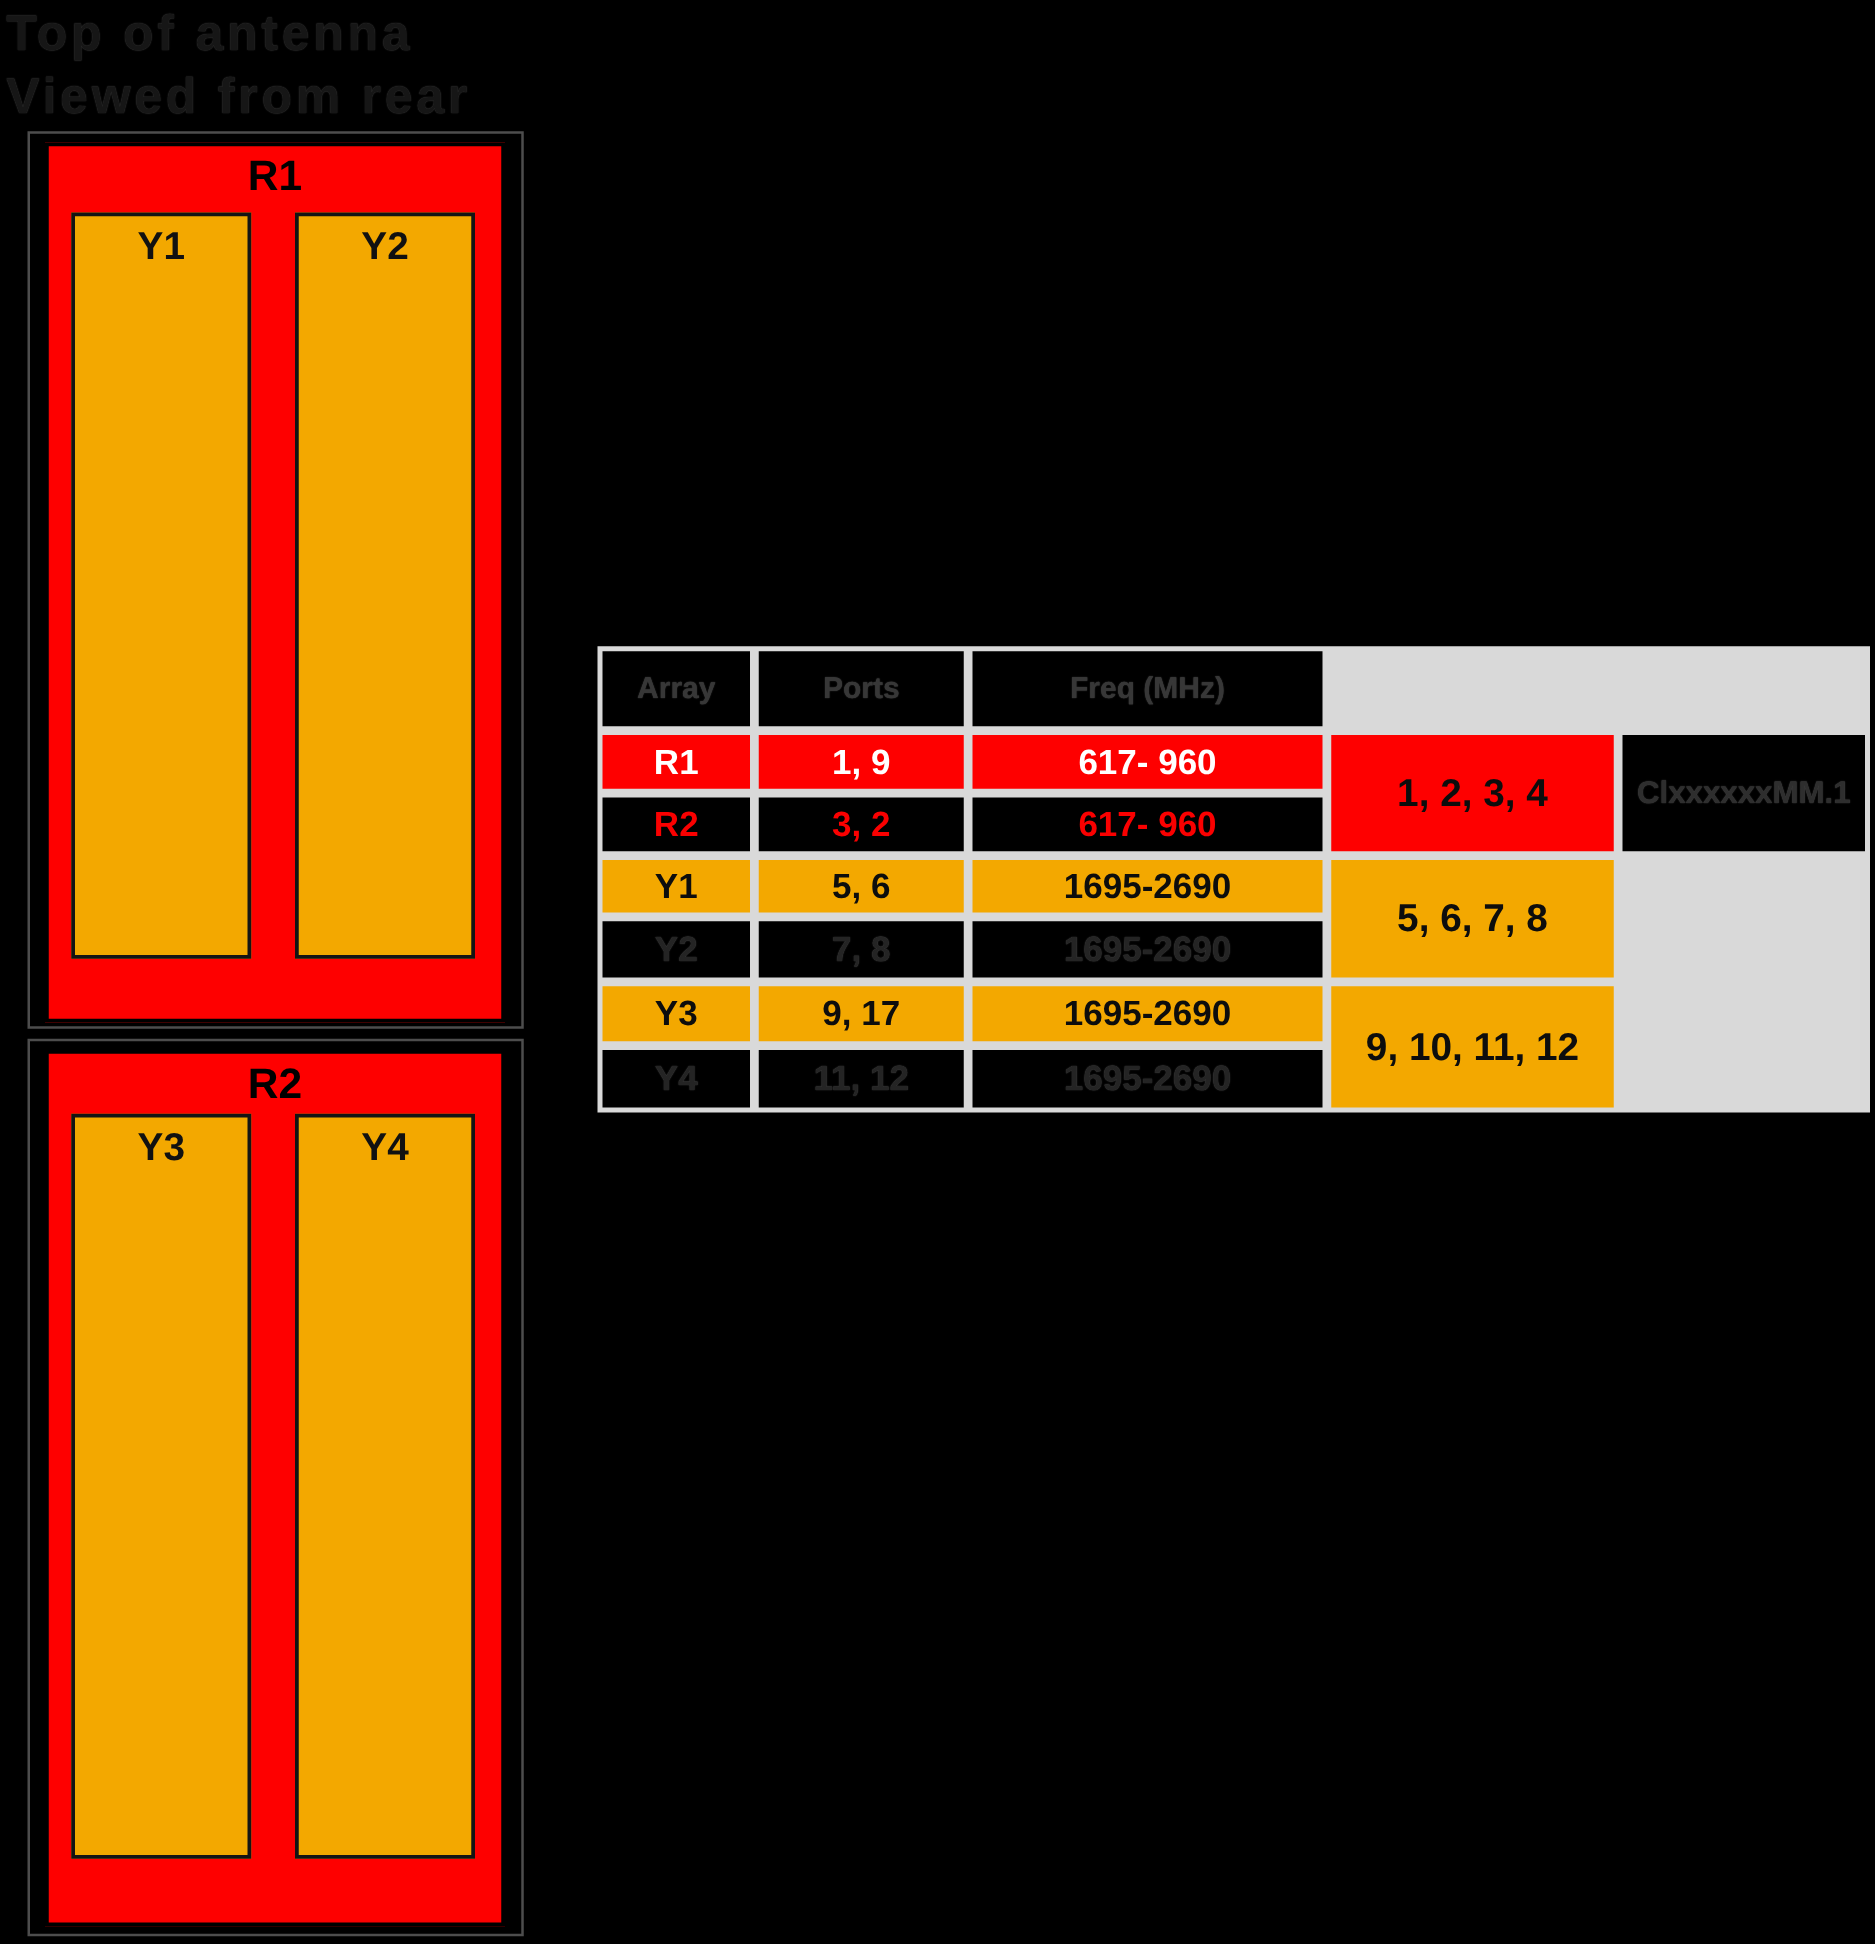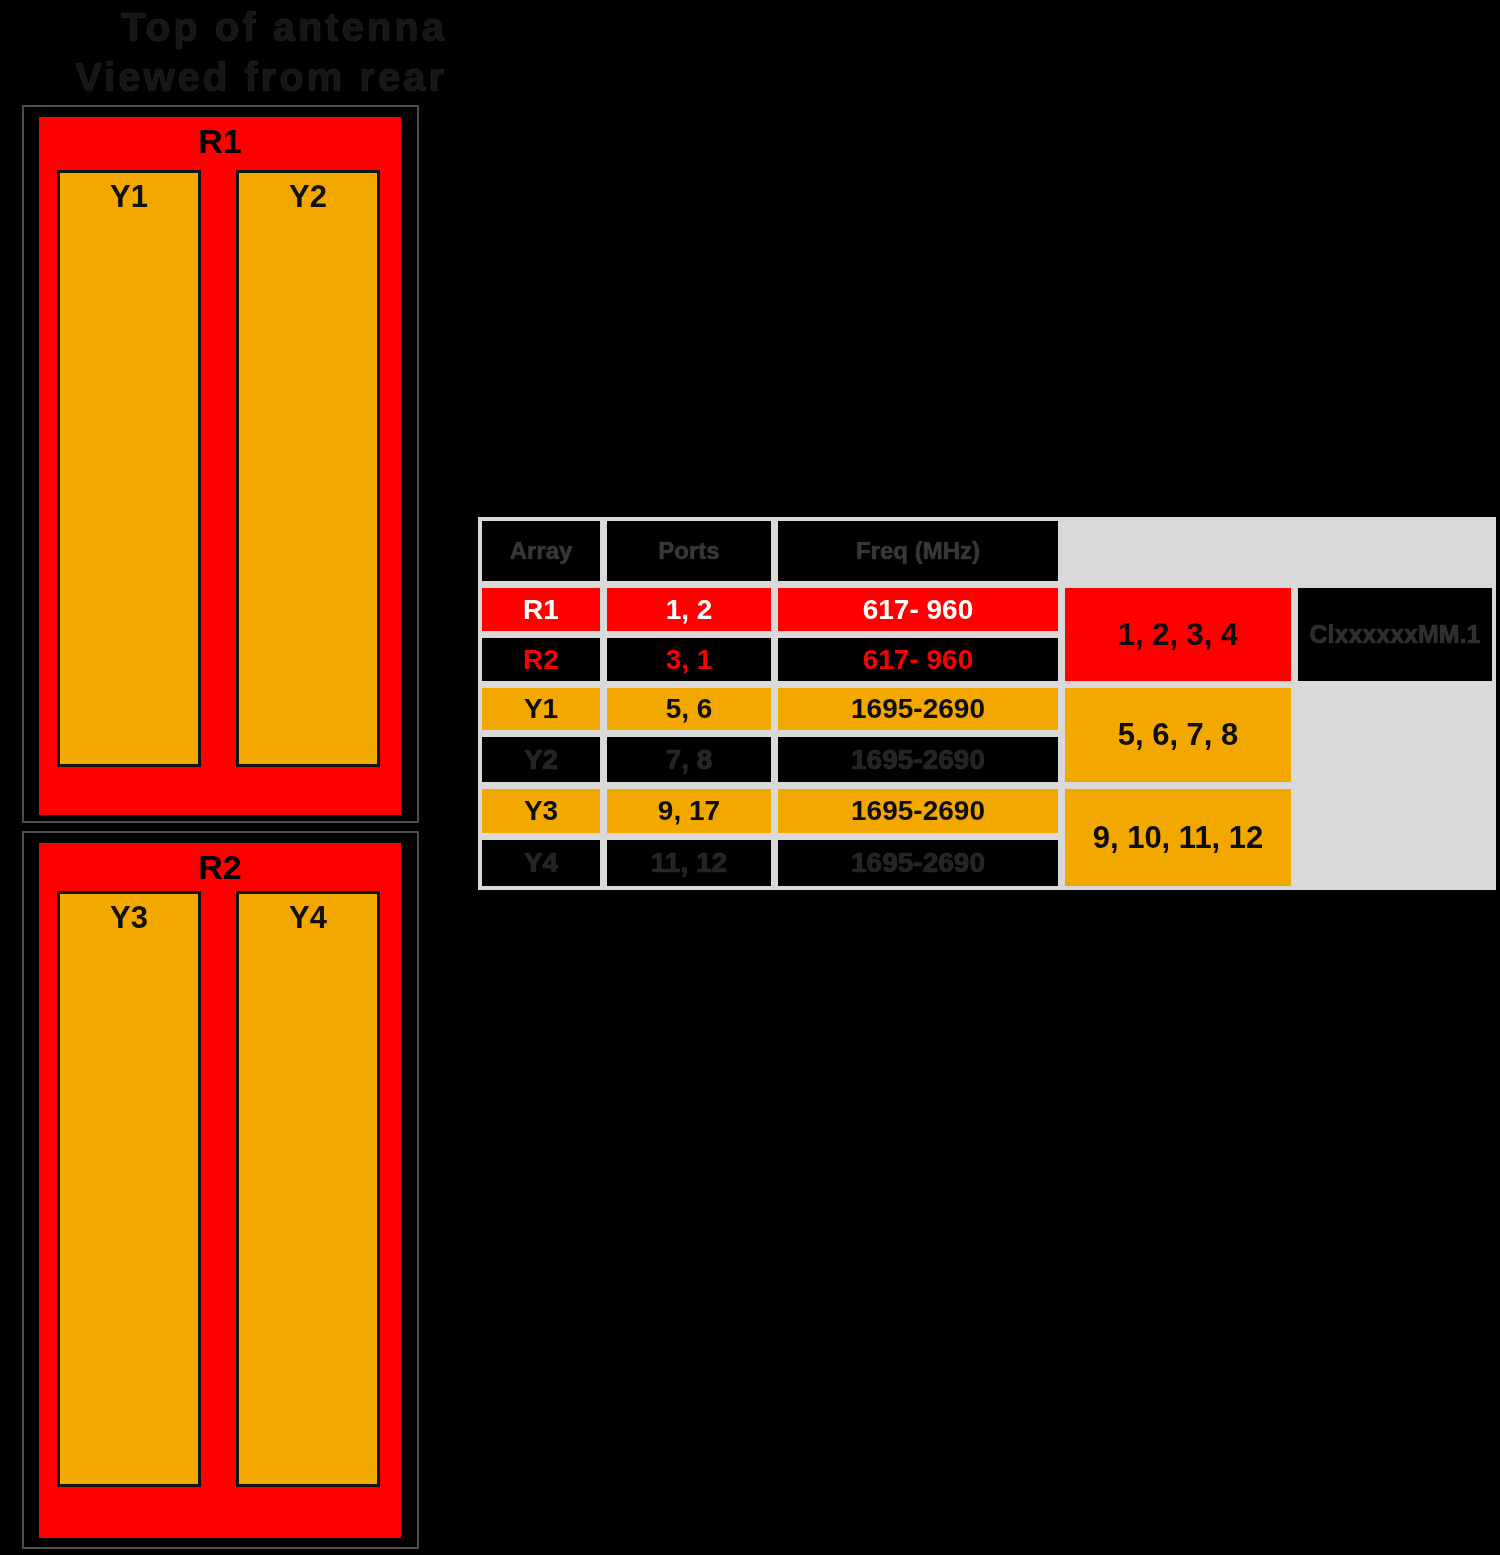--- a/index.html
+++ b/index.html
@@ -3,21 +3,21 @@
 <meta charset="utf-8">
 <style>
   html,body { margin:0; padding:0; background:#000; }
   .canvas {
     position:relative; width:1500px; height:1555px; background:#000;
     overflow:hidden; font-family:"Liberation Sans", sans-serif; font-weight:bold;
   }
 
   
   .title {
-    position:absolute; left:5px; top:2px; width:442px; text-align:right;
+    position:absolute; left:5px; top:2px; width:442px; text-align:left;
     font-size:40px; line-height:50px; letter-spacing:3px;
     color:#161616; text-shadow:0 0 1px #4a4a4a;
   }
 
   
   .panel {
     position:absolute; left:22px; width:397px; height:718px;
     border:2px solid #4d4d4d; background:#000; box-sizing:border-box;
   }
   #panel-r1 { top:105px; }
@@ -103,25 +103,25 @@
     </div>
   </div>
 
   <div class="port-table">
 
     <div class="cell hdr" style="grid-area:1/1">Array</div>
     <div class="cell hdr" style="grid-area:1/3">Freq (MHz)</div>
     <div class="cell hdr" style="grid-area:1/2">Ports</div>
 
     <div class="cell data-cell bg-red tx-white" style="grid-area:2/1">R1</div>
-    <div class="cell data-cell bg-red tx-white" style="grid-area:2/2">1, 2</div>
+    <div class="cell data-cell bg-red tx-white" style="grid-area:2/2">1, 9</div>
     <div class="cell data-cell bg-red tx-white" style="grid-area:2/3">617- 960</div>
 
     <div class="cell data-cell bg-black tx-red" style="grid-area:3/1">R2</div>
-    <div class="cell data-cell bg-black tx-red" style="grid-area:3/2">3, 1</div>
+    <div class="cell data-cell bg-black tx-red" style="grid-area:3/2">3, 2</div>
     <div class="cell data-cell bg-black tx-red" style="grid-area:3/3">617- 960</div>
 
     <div class="cell data-cell bg-orange tx-black" style="grid-area:4/1">Y1</div>
     <div class="cell data-cell bg-orange tx-black" style="grid-area:4/2">5, 6</div>
     <div class="cell data-cell bg-orange tx-black" style="grid-area:4/3">1695-2690</div>
 
     <div class="cell data-cell bg-black tx-dim" style="grid-area:5/1">Y2</div>
     <div class="cell data-cell bg-black tx-dim" style="grid-area:5/2">7, 8</div>
     <div class="cell data-cell bg-black tx-dim" style="grid-area:5/3">1695-2690</div>
 

